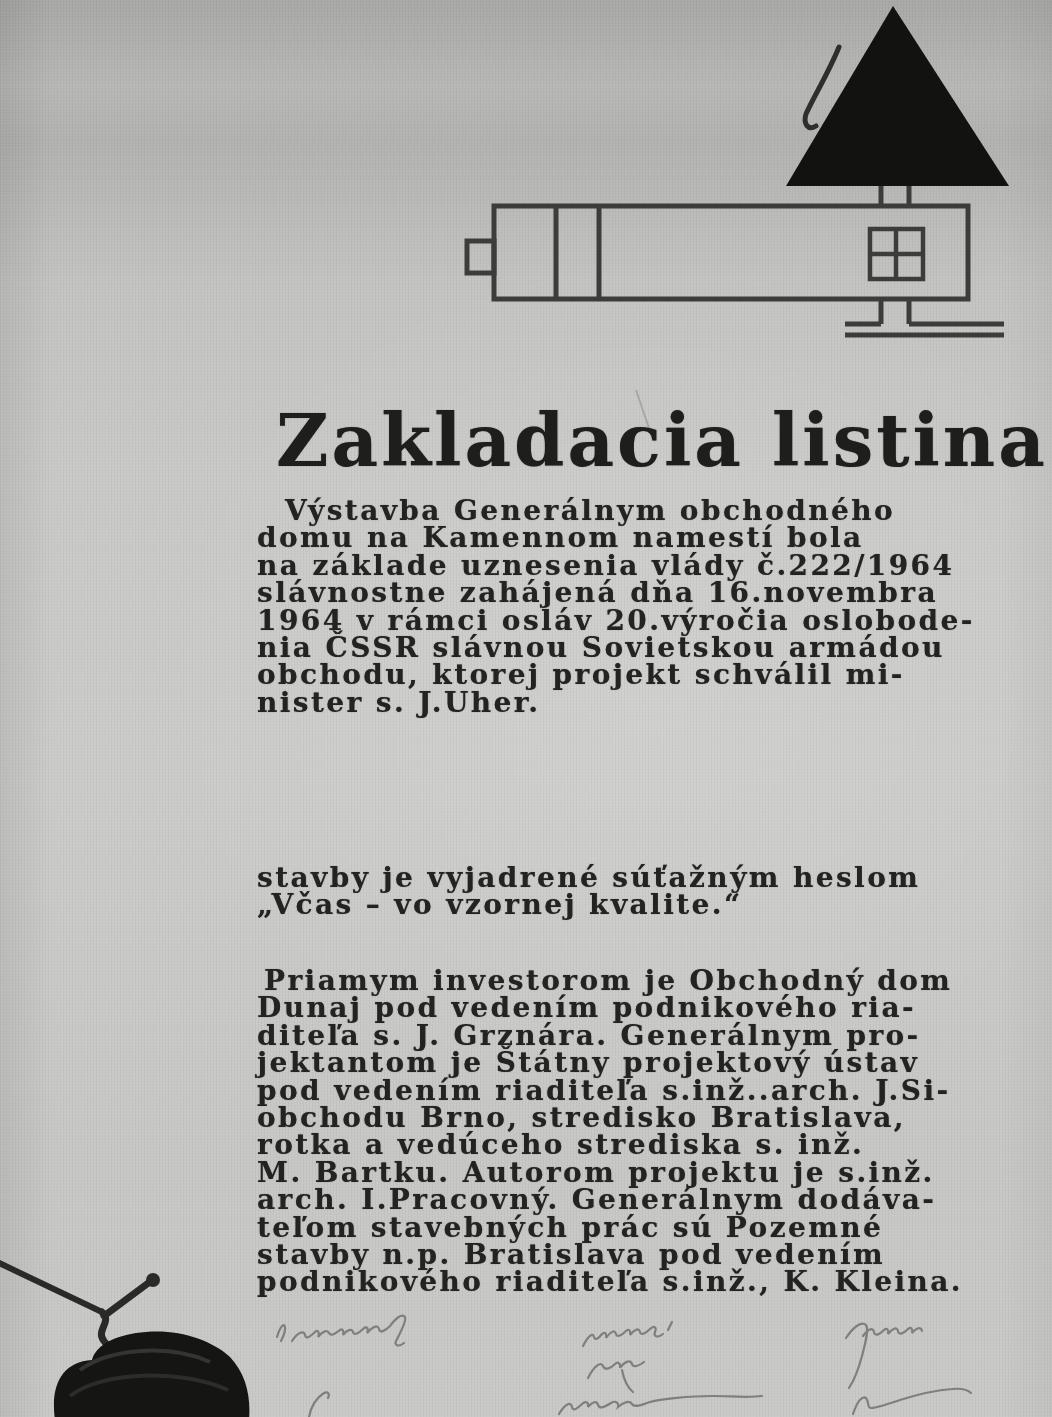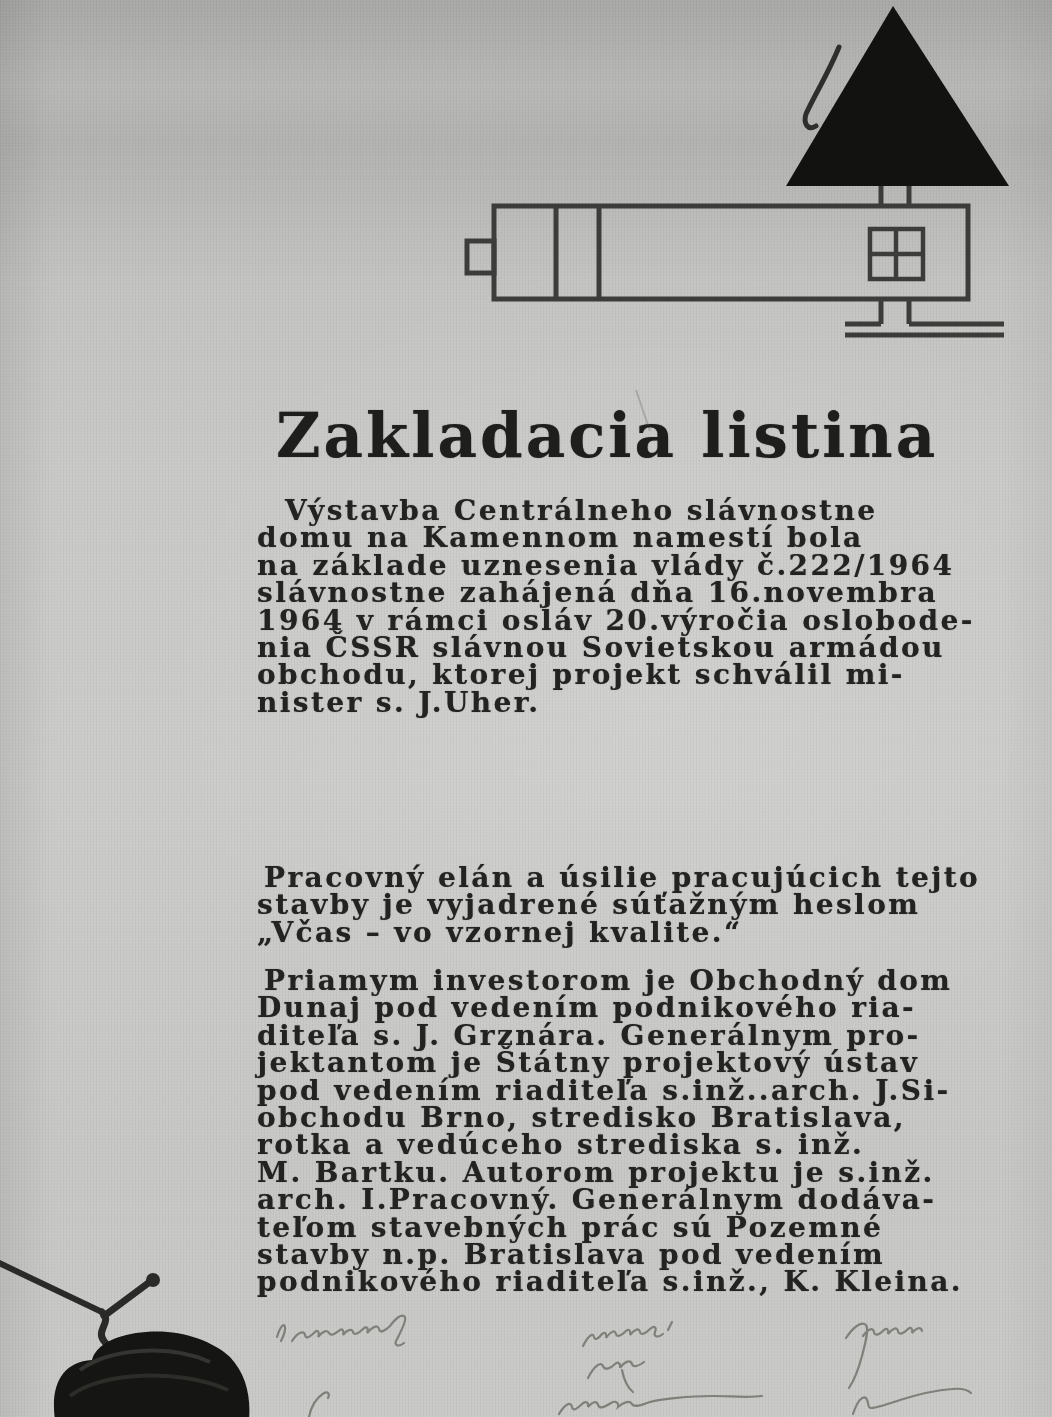--- a/index.html
+++ b/index.html
@@ -11,21 +11,21 @@
     background-image:
       repeating-linear-gradient(0deg, rgba(255,255,255,.045) 0 1px, rgba(0,0,0,0) 1px 3px),
       repeating-linear-gradient(90deg, rgba(0,0,0,.035) 0 1px, rgba(0,0,0,0) 1px 3px),
       linear-gradient(90deg, rgba(0,0,0,.07) 0%, rgba(0,0,0,0) 5%, rgba(0,0,0,0) 95%, rgba(0,0,0,.04) 100%),
       radial-gradient(ellipse 70% 45% at 62% 48%, rgba(255,255,255,.10), rgba(255,255,255,0) 70%),
       linear-gradient(180deg,#a8a8a6 0%,#b7b7b5 6%,#b2b2b0 10%,#c3c3c1 20%,#c9c9c7 34%,#cbcbc9 55%,#c7c7c5 82%,#c9c9c7 100%);
   }
   .decor{position:absolute;left:0;top:0;width:1052px;height:1417px;}
   .charter-title{
     position:absolute;left:276px;top:405px;
-    font-size:61px;font-weight:700;color:#1e1e1c;
+    font-size:72px;font-weight:700;color:#1e1e1c;
     letter-spacing:3px;white-space:nowrap;line-height:1;
     text-shadow:0 0 1px rgba(25,25,25,.55);
   }
   .para{position:absolute;left:257px;}
   .line{
     white-space:nowrap;
     font-size:28px;font-weight:700;color:#232321;
     letter-spacing:2.4px;line-height:27.4px;
     text-shadow:0 0 1px rgba(25,25,25,.5);
   }
@@ -82,33 +82,32 @@
       <path d="M588,1378 C594,1366 601,1361 603,1366 C605,1371 611,1368 615,1364 C618,1361 621,1364 620,1368 C624,1362 630,1359 632,1364 C633,1368 639,1366 644,1362 M622,1370 C624,1380 628,1388 633,1392"></path>
       <path d="M559,1414 C565,1404 571,1401 572,1407 C573,1412 578,1408 582,1404 C586,1400 589,1403 588,1407 C592,1402 597,1400 598,1405 C600,1410 606,1406 611,1403 C616,1400 619,1403 618,1407 C624,1402 630,1400 632,1404 C634,1408 642,1405 650,1402 C660,1399 690,1396 712,1396 C730,1396 748,1398 762,1396"></path>
       <path d="M846,1338 C854,1326 862,1321 866,1325 C869,1329 866,1341 862,1356 C858,1371 853,1382 849,1388 M863,1336 C868,1329 873,1327 874,1332 C875,1337 880,1334 884,1330 C887,1327 889,1330 888,1334 C892,1329 897,1326 898,1331 C899,1336 904,1333 908,1329 C911,1326 913,1329 912,1333 C916,1328 921,1326 922,1331"></path>
       <path d="M853,1414 C857,1402 862,1395 866,1398 C869,1401 867,1408 871,1408 C877,1408 888,1404 900,1400 C916,1395 938,1390 952,1389 C962,1388 968,1390 971,1393"></path>
     </g>
   </svg>
 
   <div class="charter-title">Zakladacia listina</div>
 
   <div class="para p1">
-    <div class="line indent-lg">Výstavba Centrálneho slávnostne</div>
+    <div class="line indent-lg">Výstavba Generálnym obchodného</div>
     <div class="line">domu na Kamennom namestí bola</div>
     <div class="line">na základe uznesenia vlády č.222/1964</div>
     <div class="line">slávnostne zahájená dňa 16.novembra</div>
     <div class="line">1964 v rámci osláv 20.výročia oslobode-</div>
     <div class="line">nia ČSSR slávnou Sovietskou armádou</div>
     <div class="line">obchodu, ktorej projekt schválil mi-</div>
     <div class="line">nister s. J.Uher.</div>
   </div>
 
 
   <div class="para p3">
-    <div class="line indent-sm">Pracovný elán a úsilie pracujúcich tejto</div>
     <div class="line">stavby je vyjadrené súťažným heslom</div>
     <div class="line">„Včas – vo vzornej kvalite.“</div>
   </div>
 
   <div class="para p4">
     <div class="line indent-sm">Priamym investorom je Obchodný dom</div>
     <div class="line">Dunaj pod vedením podnikového ria-</div>
     <div class="line">diteľa s. J. Grznára. Generálnym pro-</div>
     <div class="line">jektantom je Štátny projektový ústav</div>
     <div class="line">pod vedením riaditeľa s.inž..arch. J.Si-</div>

